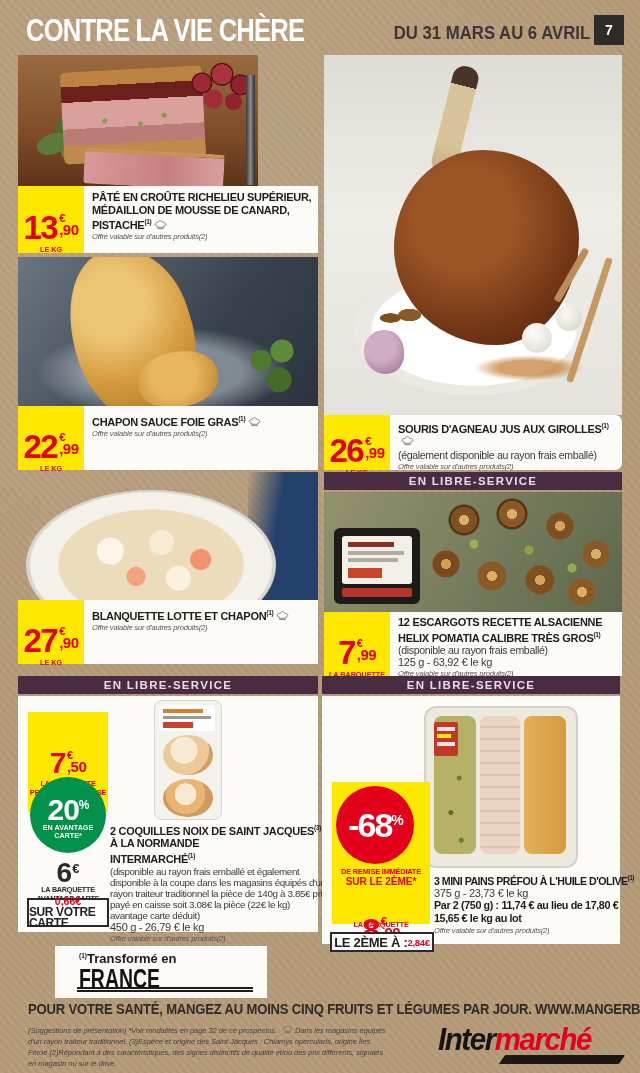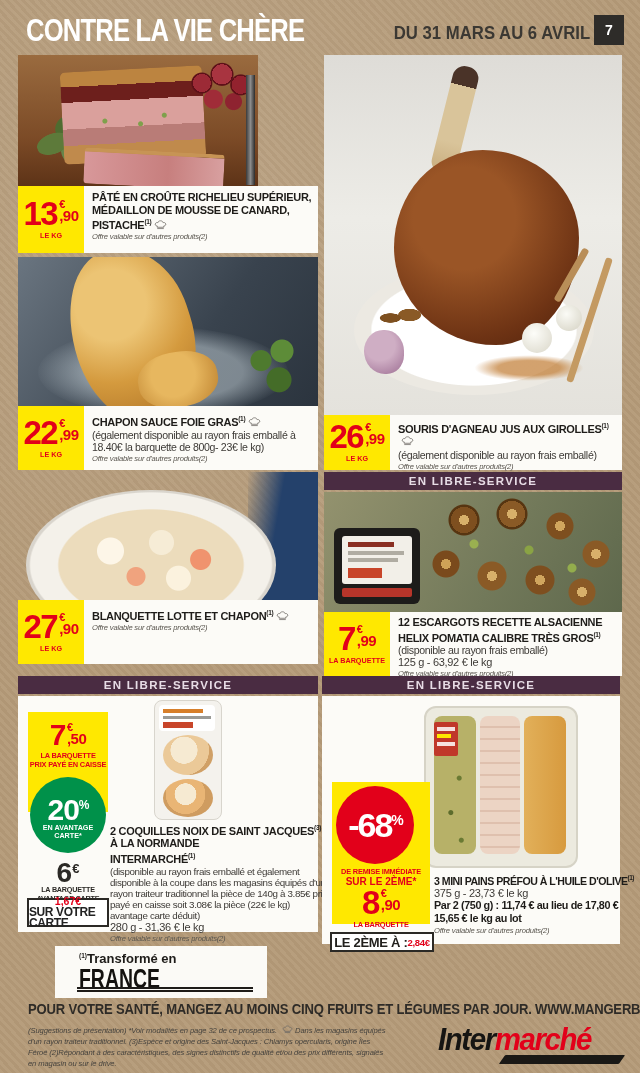--- a/index.html
+++ b/index.html
@@ -18,21 +18,21 @@
     letter-spacing:-1px;transform:scaleX(.8);transform-origin:left top;white-space:nowrap;}
   #hdr-date{right:50px;top:22px;font-size:19px;font-weight:800;color:#3b3833;
     transform:scaleX(.88);transform-origin:right top;white-space:nowrap;}
   #hdr-page{left:594px;top:15px;width:30px;height:30px;background:#2e2c29;color:#fff;
     display:flex;align-items:center;justify-content:center;font-size:14px;font-weight:700;}
 
   
   .band{position:absolute;background:#fcfbf7;}
   .band-badge{position:absolute;left:0;top:0;bottom:0;width:66px;background:#ffe800;
     display:flex;flex-direction:column;align-items:center;justify-content:center;}
-  .price{display:flex;align-items:flex-start;justify-content:center;color:#e2001a;font-weight:800;}
+  .price{display:flex;align-items:flex-start;justify-content:center;color:#e2001a;font-weight:800;margin-top:28px;}
   .p-int{font-size:33px;line-height:29px;letter-spacing:-1.5px;}
   .p-side{display:flex;flex-direction:column;align-items:flex-start;margin-left:2px;}
   .p-cur{font-size:11px;line-height:10px;font-weight:700;}
   .p-dec{font-size:15px;line-height:14px;font-weight:800;letter-spacing:-.5px;}
   .p-unit{font-size:7.2px;font-weight:700;color:#e2001a;margin-top:3px;text-align:center;letter-spacing:0;}
   .btxt{position:absolute;left:74px;top:5px;right:6px;}
   .t-title{font-weight:800;font-size:11px;line-height:12.5px;letter-spacing:-.3px;color:#1e1c19;}
   .t-desc{font-size:10.6px;line-height:12px;letter-spacing:-.35px;color:#3d3a36;margin-top:1px;}
   .t-weight{font-size:11px;letter-spacing:-.3px;color:#3d3a36;}
   .t-note{font-size:7.6px;font-style:italic;color:#5a564f;margin-top:1px;letter-spacing:-.2px;}
@@ -149,21 +149,21 @@
     <div class="abs" style="left:118px;top:10px;width:26px;height:110px;border-radius:12px;transform:rotate(14deg);background:linear-gradient(180deg,#4a3328 0 18%,#d9c49a 18% 70%,#c8ad7e);"></div>
     <div class="abs" style="left:70px;top:95px;width:185px;height:195px;border-radius:48% 52% 45% 55%/50% 45% 55% 50%;background:radial-gradient(circle at 38% 35%,#9a5526 0 30%,#6e3314 70%,#4c1f0a);"></div>
     <div class="abs" style="left:40px;top:275px;width:40px;height:44px;border-radius:50% 50% 45% 55%;background:radial-gradient(circle at 40% 35%,#cfaec4 0 40%,#9c6d92);"></div>
     <div class="abs" style="left:198px;top:268px;width:30px;height:30px;border-radius:50%;background:radial-gradient(circle at 40% 35%,#fdfdf9,#d9d6c8);"></div>
     <div class="abs" style="left:232px;top:250px;width:26px;height:26px;border-radius:50%;background:radial-gradient(circle at 40% 35%,#fbfbf6,#d4d1c2);"></div>
     <div class="abs" style="left:52px;top:248px;width:48px;height:30px;background:radial-gradient(ellipse at 30% 50%,#7e5020 0 10px,transparent 11px),radial-gradient(ellipse at 70% 40%,#8a5a26 0 11px,transparent 12px);"></div>
     <div class="abs" style="left:150px;top:300px;width:110px;height:26px;border-radius:50%;background:radial-gradient(ellipse at center,#c07a30 0 40%,transparent 70%);opacity:.7;"></div>
     <div class="abs" style="left:262px;top:200px;width:7px;height:130px;background:#c49a62;transform:rotate(18deg);border-radius:3px;"></div>
     <div class="abs" style="left:244px;top:190px;width:7px;height:60px;background:#b98e58;transform:rotate(30deg);border-radius:3px;"></div>
   </div>
-  <div class="band" style="left:324px;top:415px;width:298px;height:55px;">
+  <div class="band" style="left:324px;top:415px;width:298px;height:55px;border-radius:7px;">
     <div class="band-badge">
       <div class="price">
           <span class="p-int">26</span>
         <span class="p-side">
             <span class="p-cur">€</span>
         <span class="p-dec">,99</span>
           </span>
         </div>
       <div class="p-unit">LE KG</div>
     </div>
@@ -190,21 +190,20 @@
             <span class="p-cur">€</span>
         <span class="p-dec">,99</span>
           </span>
         </div>
       <div class="p-unit">LE KG</div>
     </div>
     <div class="btxt" style="top:7px;">
       <div class="t-title"><span>CHAPON SAUCE FOIE GRAS</span><sup>(1)</sup><svg class="hat" viewBox="0 0 20 15" width="13" height="10">
             <path d="M5 9 C2 9 1 6.5 2.5 4.8 C3.5 3.6 5 3.4 6 4 C6.3 2 8 1 10 1 C12 1 13.7 2 14 4 C15 3.4 16.5 3.6 17.5 4.8 C19 6.5 18 9 15 9 L15 11 L5 11 Z M5 13 L15 13" stroke="#6f6b66" fill="none" stroke-width="1.2"></path>
           </svg></div>
-      <div class="t-desc">(également disponible au rayon frais emballé à 18.40€ la barquette de 800g- 23€ le kg)</div>
       <div class="t-note">Offre valable sur d'autres produits(2)</div>
     </div>
   </div>
 
   <div class="ph" style="left:18px;top:472px;width:300px;height:140px;background:linear-gradient(115deg,#4a5c72,#243headed 0,#223248 55%,#17253a);">
     <div class="abs" style="right:0;top:0;width:70px;height:140px;background:linear-gradient(100deg,transparent,#24416b 40%);"></div>
     <div class="abs" style="left:8px;top:18px;width:250px;height:150px;border-radius:50%;background:radial-gradient(ellipse at center,#ecdcbc 0 52%,#f4f1ea 53% 68%,#d9d5cd 69% 78%,#b9b5ad 79%);"></div>
     <div class="abs" style="left:50px;top:45px;width:170px;height:85px;
       background:
         radial-gradient(circle at 25% 40%, #fdf6e8 0 13px, transparent 14px),
@@ -297,38 +296,38 @@
       <div class="pct"><span>20</span><sup>%</sup></div>
       <div class="clab">EN AVANTAGE</div>
       <div class="clab">CARTE*</div>
     </div>
     <div class="abs" id="c6-net">
       <div class="six"><span>6</span><sup>€</sup></div>
       <div class="small-dark">LA BARQUETTE</div>
       <div class="small-dark">AVANTAGE CARTE DÉDUIT*</div>
     </div>
     <div class="abs" id="c6-credit">
-      <div class="amt">1,67€</div>
+      <div class="amt">0,66€</div>
       <div class="lbl">SUR VOTRE CARTE</div>
     </div>
     <div class="abs" style="left:136px;top:4px;width:66px;height:118px;background:#f4f2ed;border:1px solid #d8d5cd;border-radius:8px;">
       <div class="abs" style="left:4px;top:4px;width:56px;height:26px;background:#fff;border-radius:4px;">
         <div class="abs" style="left:4px;top:4px;width:40px;height:4px;background:#d77f2a;"></div>
         <div class="abs" style="left:4px;top:11px;width:48px;height:3px;background:#9a9a96;"></div>
         <div class="abs" style="left:4px;top:17px;width:30px;height:6px;background:#c8452a;"></div>
       </div>
       <div class="abs" style="left:8px;top:34px;width:50px;height:40px;border-radius:50%;background:radial-gradient(circle at 42% 38%,#f6ead2 0 35%,#ebc998 36% 65%,#d0a066 66%);"></div>
       <div class="abs" style="left:8px;top:78px;width:50px;height:38px;border-radius:50%;background:radial-gradient(circle at 45% 40%,#f6ead2 0 30%,#e9b575 31% 55%,#cf9c60 56%);"></div>
     </div>
     <div class="abs" id="c6-text">
       <div class="t-title"><span>2 COQUILLES NOIX DE SAINT JACQUES</span><sup>(3)</sup></div>
       <div class="t-title">À LA NORMANDE</div>
       <div class="t-title"><span>INTERMARCHÉ</span><sup>(1)</sup></div>
       <div class="t-desc" style="font-size:9.8px;line-height:11px;">(disponible au rayon frais emballé et également disponible à la coupe dans les magasins équipés d'un rayon traiteur traditionnel la pièce de 140g à 3.85€ prix payé en caisse soit 3.08€ la pièce (22€ le kg) avantage carte déduit)</div>
-      <div class="t-weight">280 g - 31,36 € le kg</div>
+      <div class="t-weight">450 g - 26,79 € le kg</div>
       <div class="t-note">Offre valable sur d'autres produits(2)</div>
     </div>
   </div>
 
   <div class="plum-banner" style="left:322px;top:676px;width:298px;">
     <span>EN LIBRE-SERVICE</span>
   </div>
   <div class="card" style="left:322px;top:696px;width:298px;height:248px;">
     <div class="abs" style="left:102px;top:10px;width:150px;height:158px;background:#eceadf;border:2px solid #d6d3c6;border-radius:12px;">
       <div class="abs" style="left:8px;top:8px;width:42px;height:138px;border-radius:8px;

